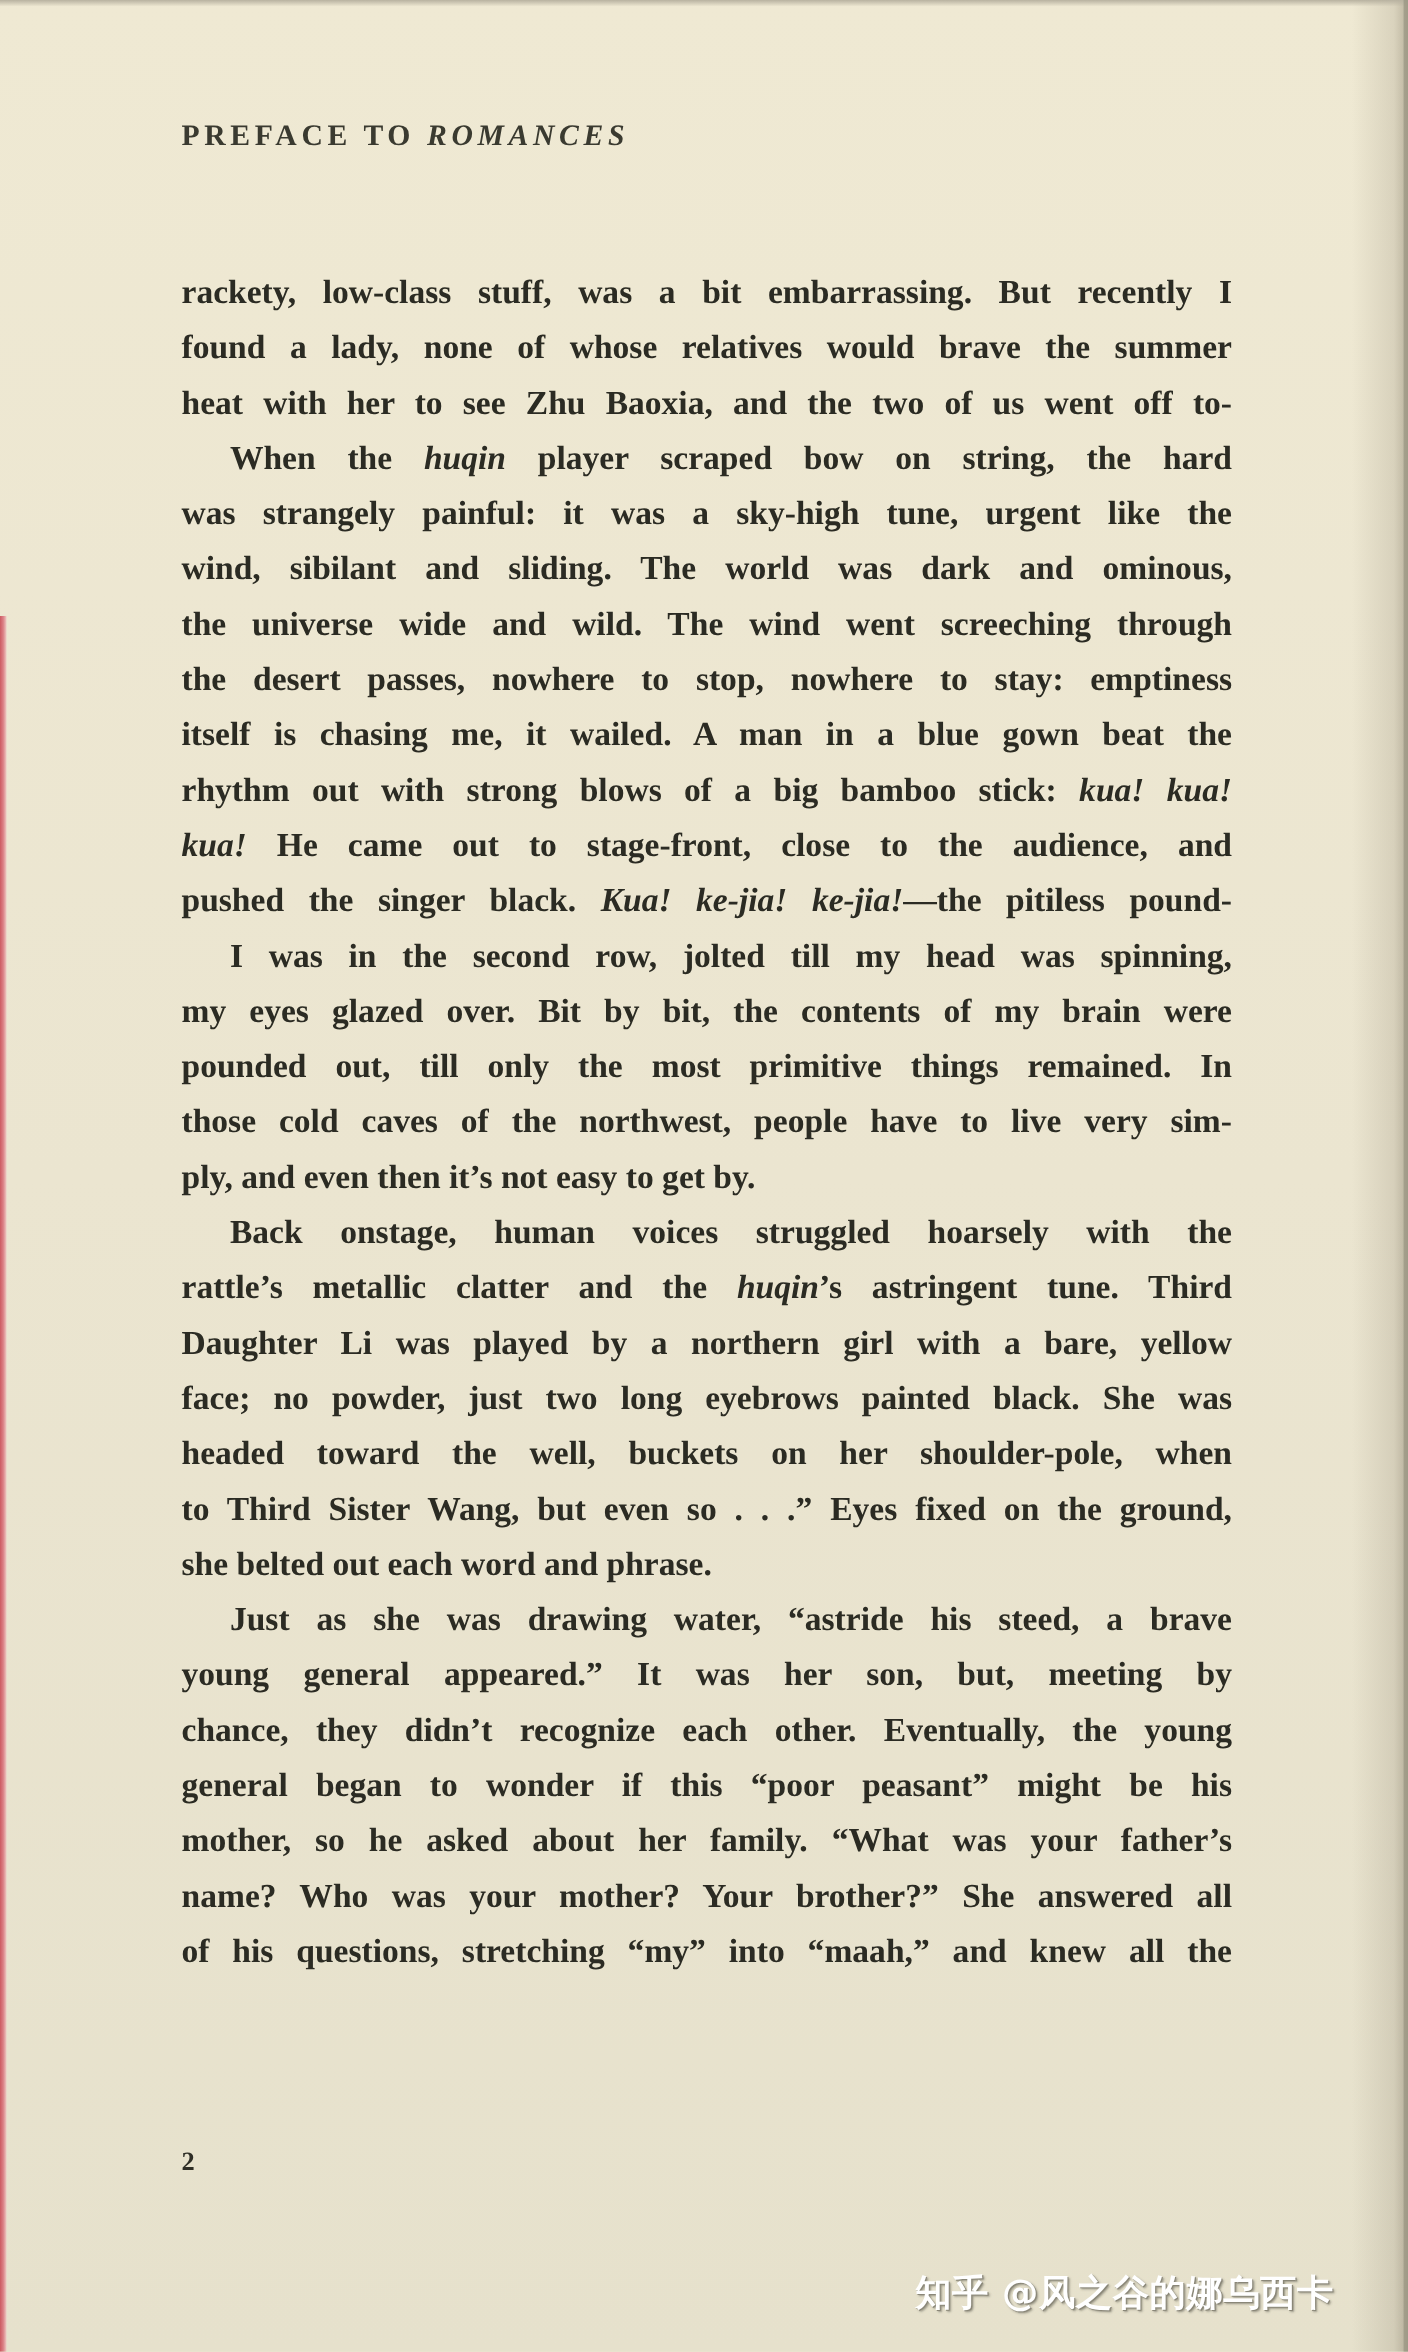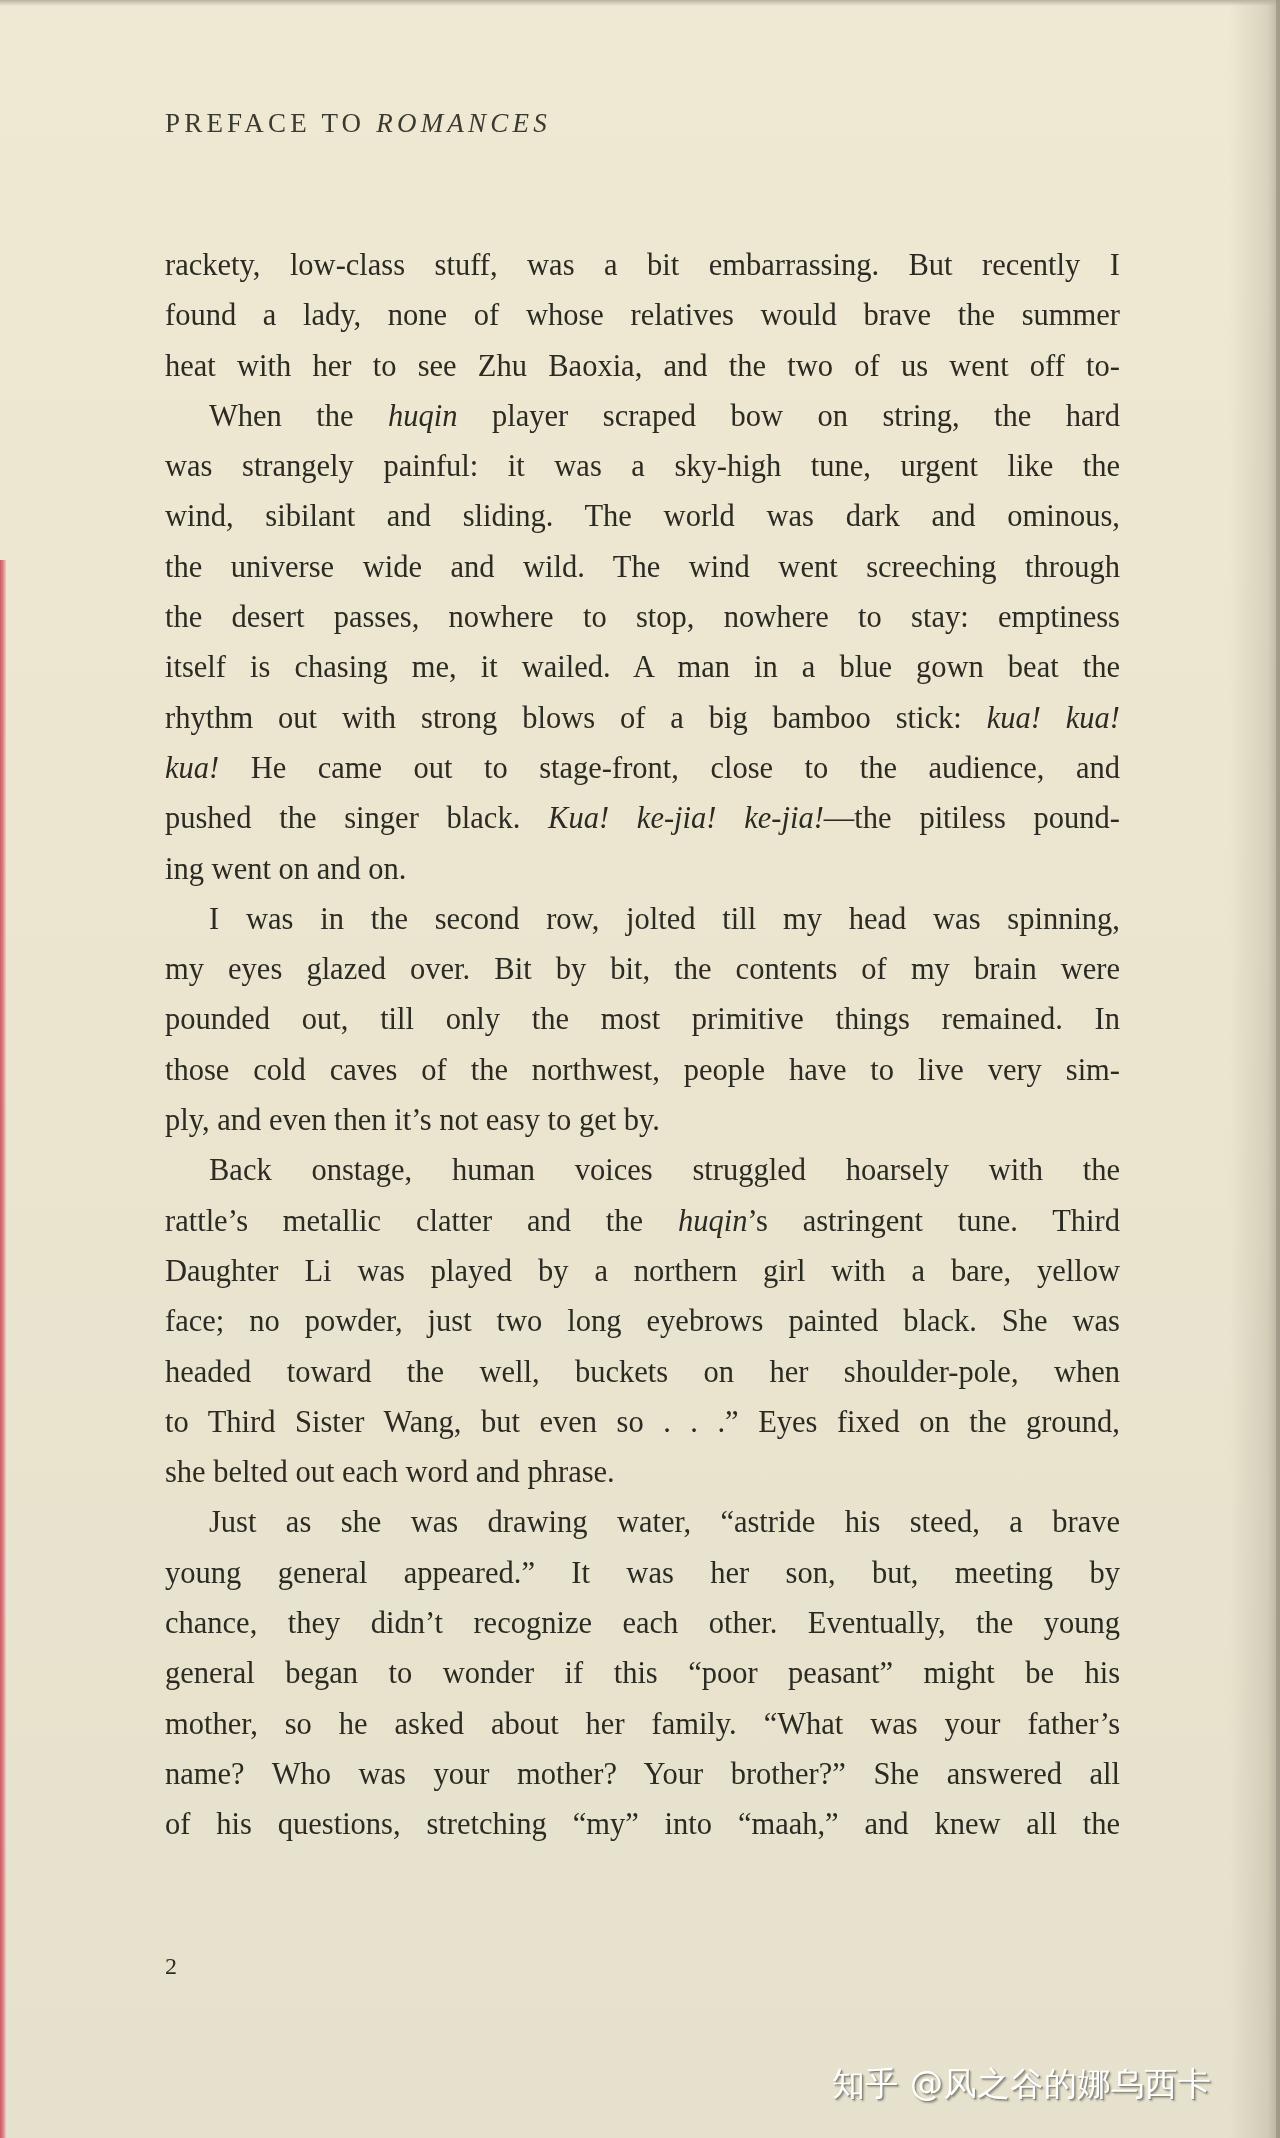--- a/index.html
+++ b/index.html
@@ -15,20 +15,21 @@
       font-family: "Liberation Serif", "DejaVu Serif", serif;
       color: #2a2a22;
     }
     .page {
       position: absolute;
       left: 0; top: 0;
       width: 1280px; height: 2138px;
       background:
         linear-gradient(90deg, rgba(0,0,0,0) 0%, rgba(0,0,0,0) 96%, rgba(120,110,90,0.18) 99%, rgba(90,80,60,0.35) 100%),
         linear-gradient(180deg, #efe9d3 0%, #ebe5d0 50%, #e6e1cc 100%);
+      font-weight: bold;
     }
     .edge-left {
       position: absolute;
       left: 0; top: 560px;
       width: 6px; height: 1578px;
       background: linear-gradient(90deg, #c7424e 0%, #d9707a 50%, #efc9c4 100%);
       opacity: 0.85;
     }
     .edge-top {
       position: absolute;
@@ -118,21 +119,20 @@
       <div>
         <div class="line indent"><span>When the </span><em>huqin</em><span> player scraped bow on string, the hard</span></div>
         <div class="line"><span>was strangely painful: it was a sky-high tune, urgent like the</span></div>
         <div class="line"><span>wind, sibilant and sliding. The world was dark and ominous,</span></div>
         <div class="line"><span>the universe wide and wild. The wind went screeching through</span></div>
         <div class="line"><span>the desert passes, nowhere to stop, nowhere to stay: emptiness</span></div>
         <div class="line"><span>itself is chasing me, it wailed. A man in a blue gown beat the</span></div>
         <div class="line"><span>rhythm out with strong blows of a big bamboo stick: </span><em>kua! kua!</em></div>
         <div class="line"><em>kua!</em><span> He came out to stage-front, close to the audience, and</span></div>
         <div class="line"><span>pushed the singer black. </span><em>Kua! ke-jia! ke-jia!</em><span>—the pitiless pound-</span></div>
-        <div class="line last"><span>ing went on and on.</span></div>
       </div>
       <div>
         <div class="line indent"><span>I was in the second row, jolted till my head was spinning,</span></div>
         <div class="line"><span>my eyes glazed over. Bit by bit, the contents of my brain were</span></div>
         <div class="line"><span>pounded out, till only the most primitive things remained. In</span></div>
         <div class="line"><span>those cold caves of the northwest, people have to live very sim-</span></div>
         <div class="line last"><span>ply, and even then it’s not easy to get by.</span></div>
       </div>
       <div>
         <div class="line indent"><span>Back onstage, human voices struggled hoarsely with the</span></div>

